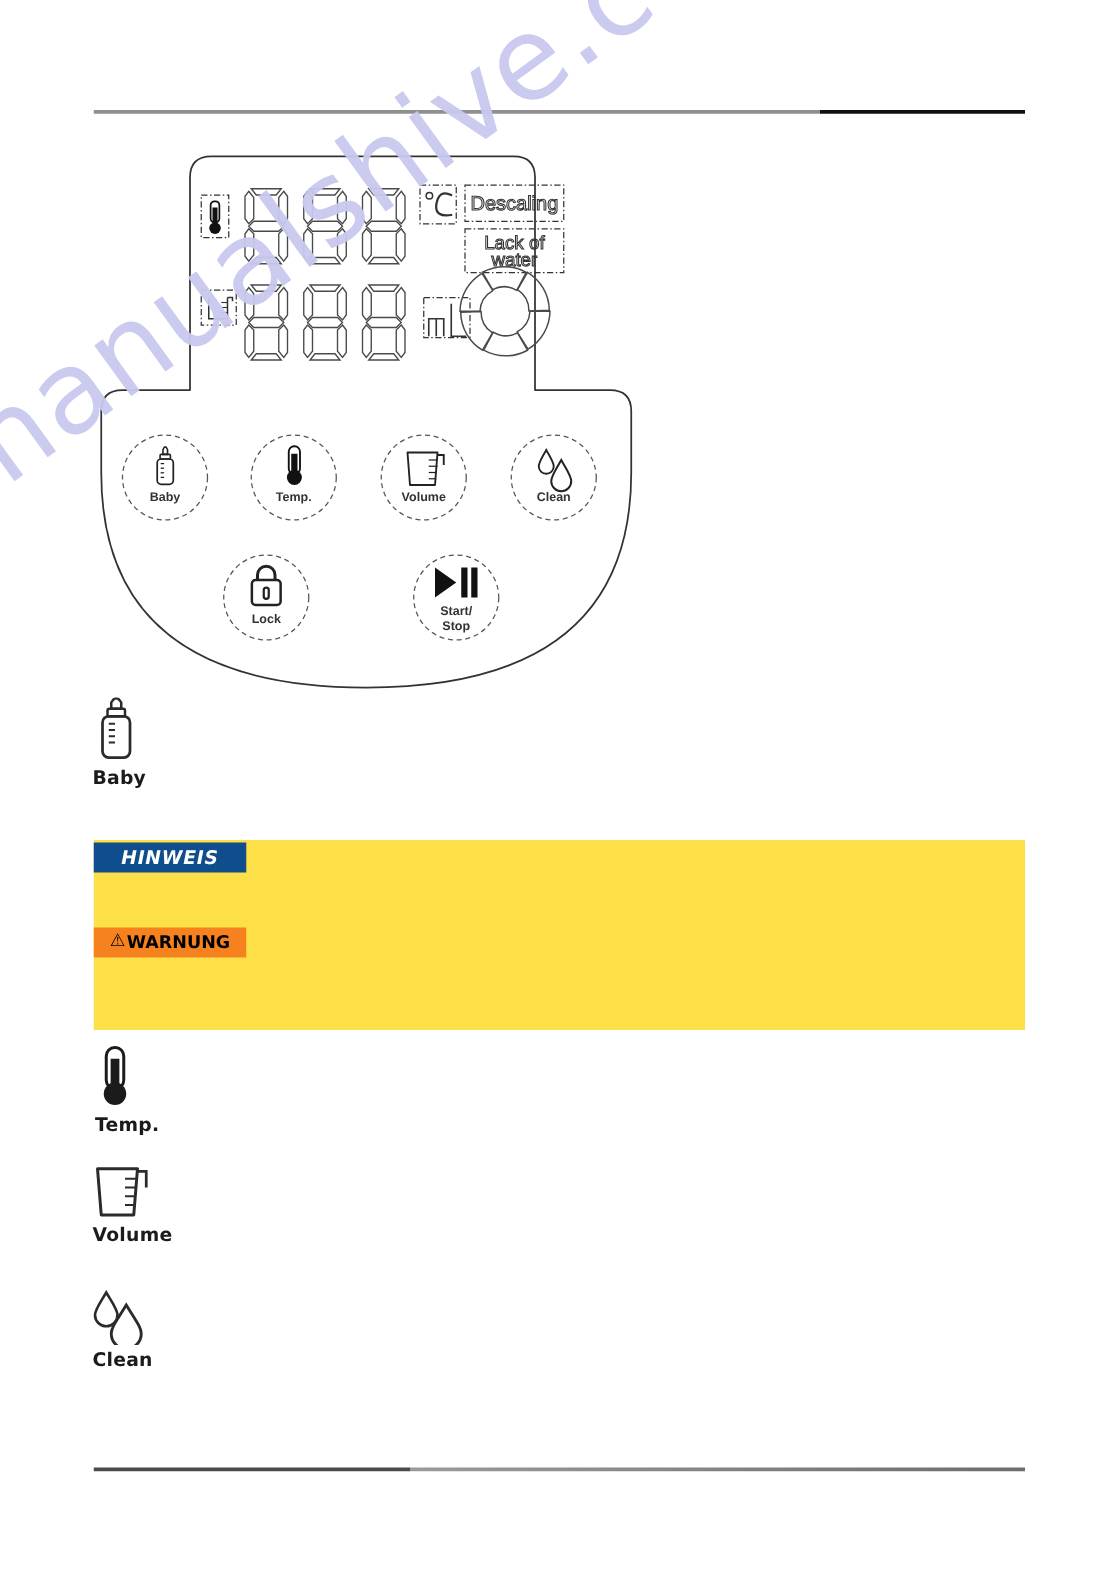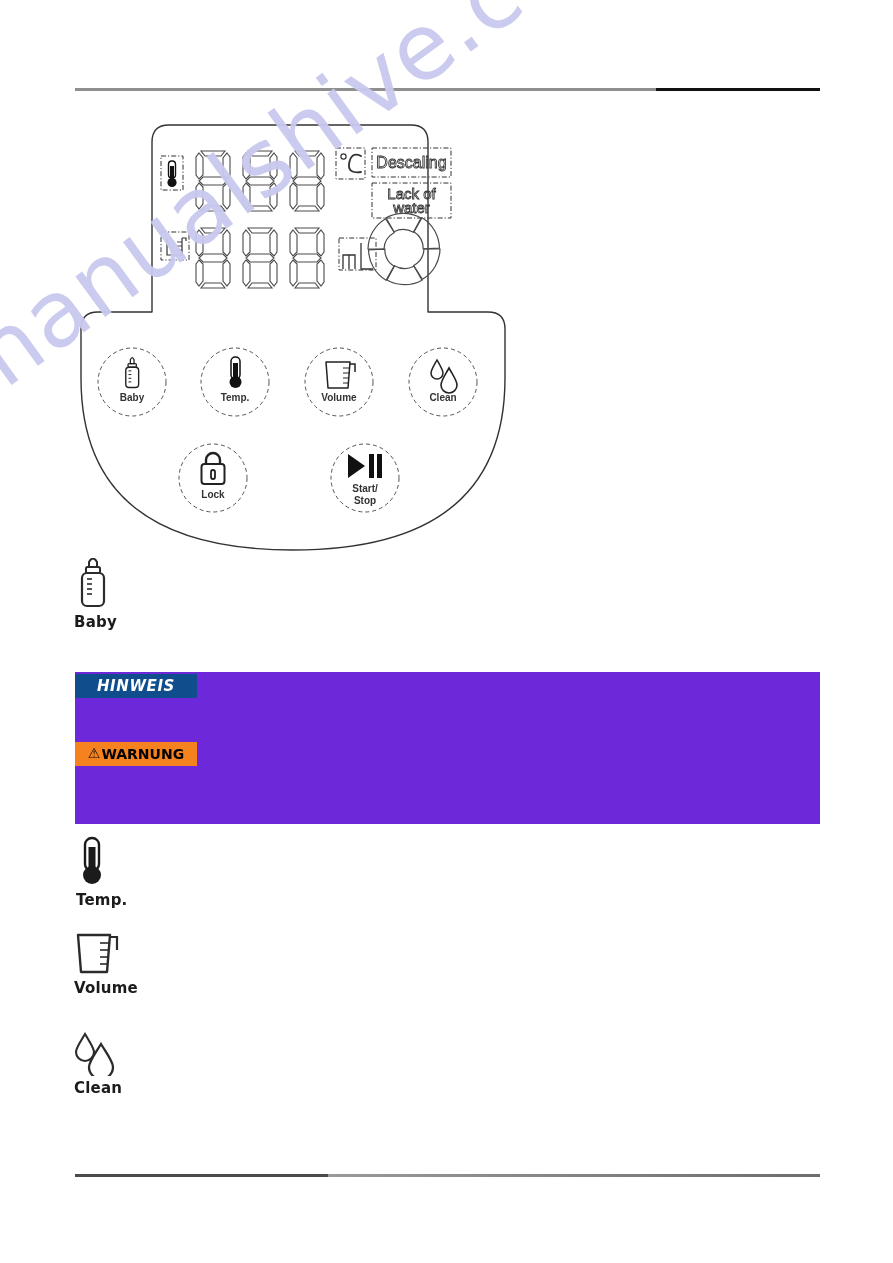--- a/index.html
+++ b/index.html
@@ -62,21 +62,21 @@
     white-space:nowrap;
   }
   #icon-baby   {left:74px; top:558px;}
   #icon-temp   {left:76px; top:836px;}
   #icon-volume {left:74px; top:932px;}
   #icon-clean  {left:74px; top:1032px;}
 
   
   .notice-panel{
     position:absolute;left:75px;top:672px;width:745px;height:152px;
-    background:#6d28d9;
+    background:#fde047;
     z-index:4;
   }
   .badge{
     position:absolute;
     display:flex;align-items:center;justify-content:center;
     box-sizing:border-box;
     white-space:nowrap;
   }
   .badge-hinweis{
     left:0px;top:2px;width:122px;height:24px;

